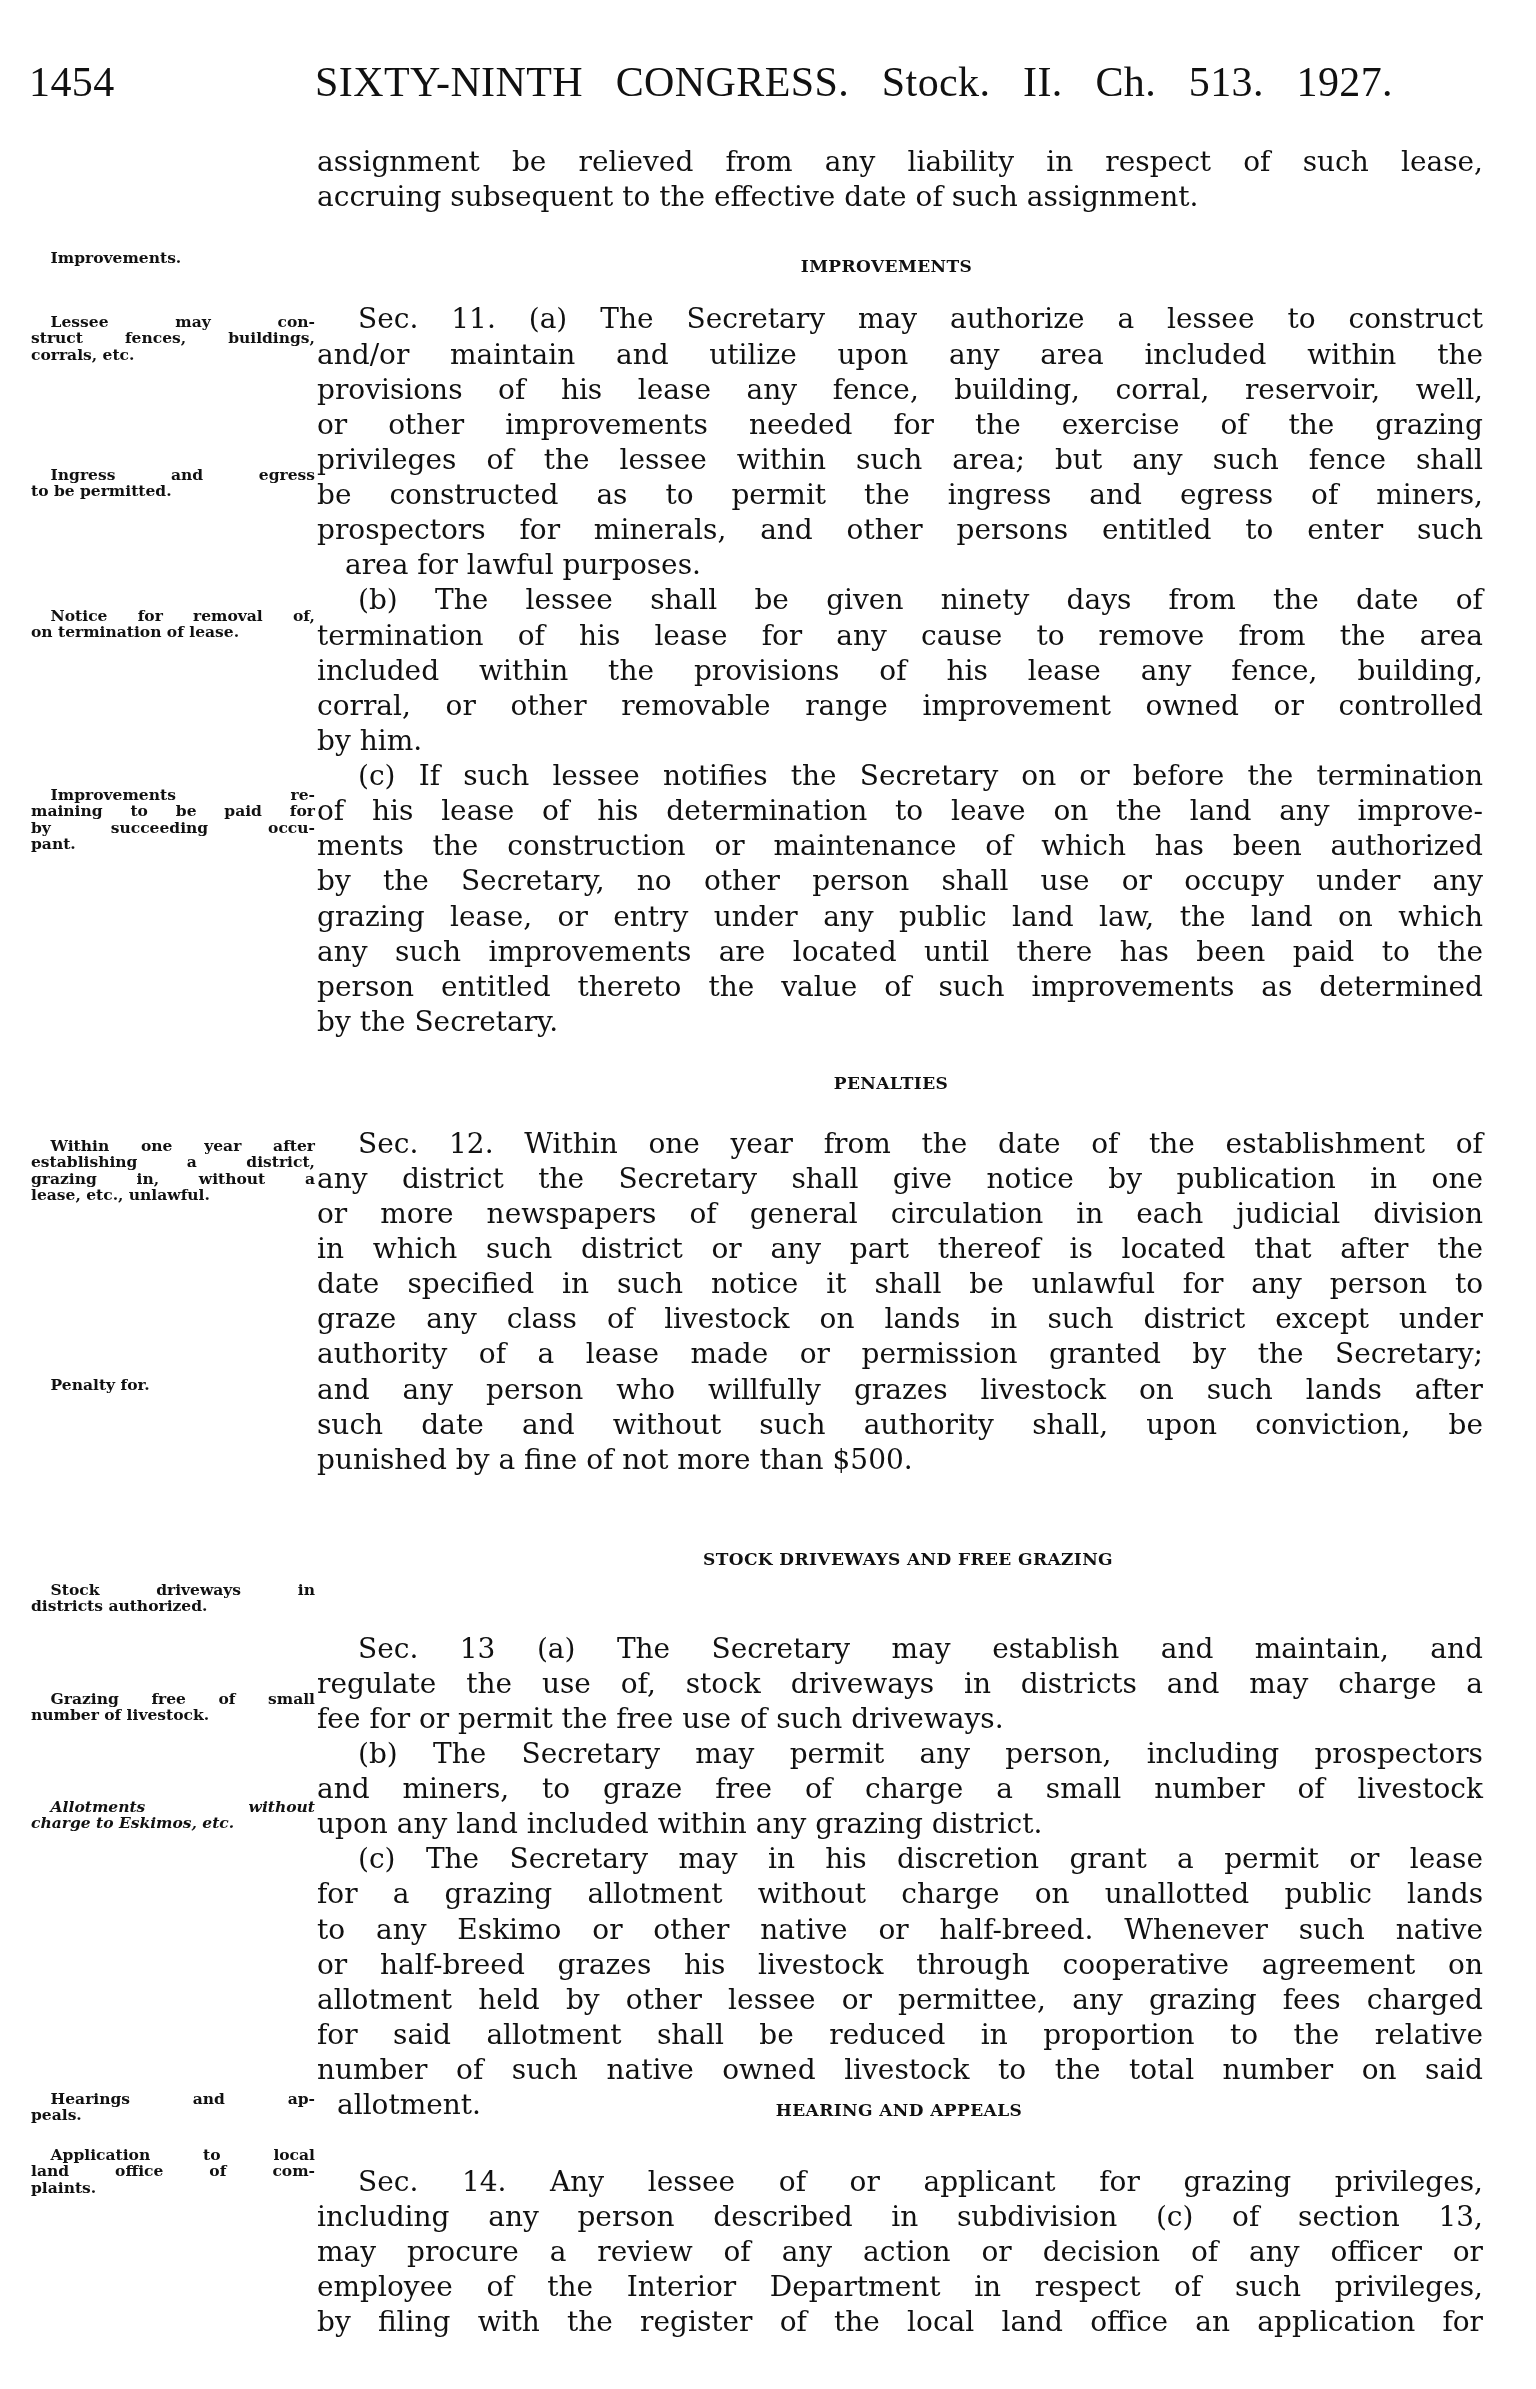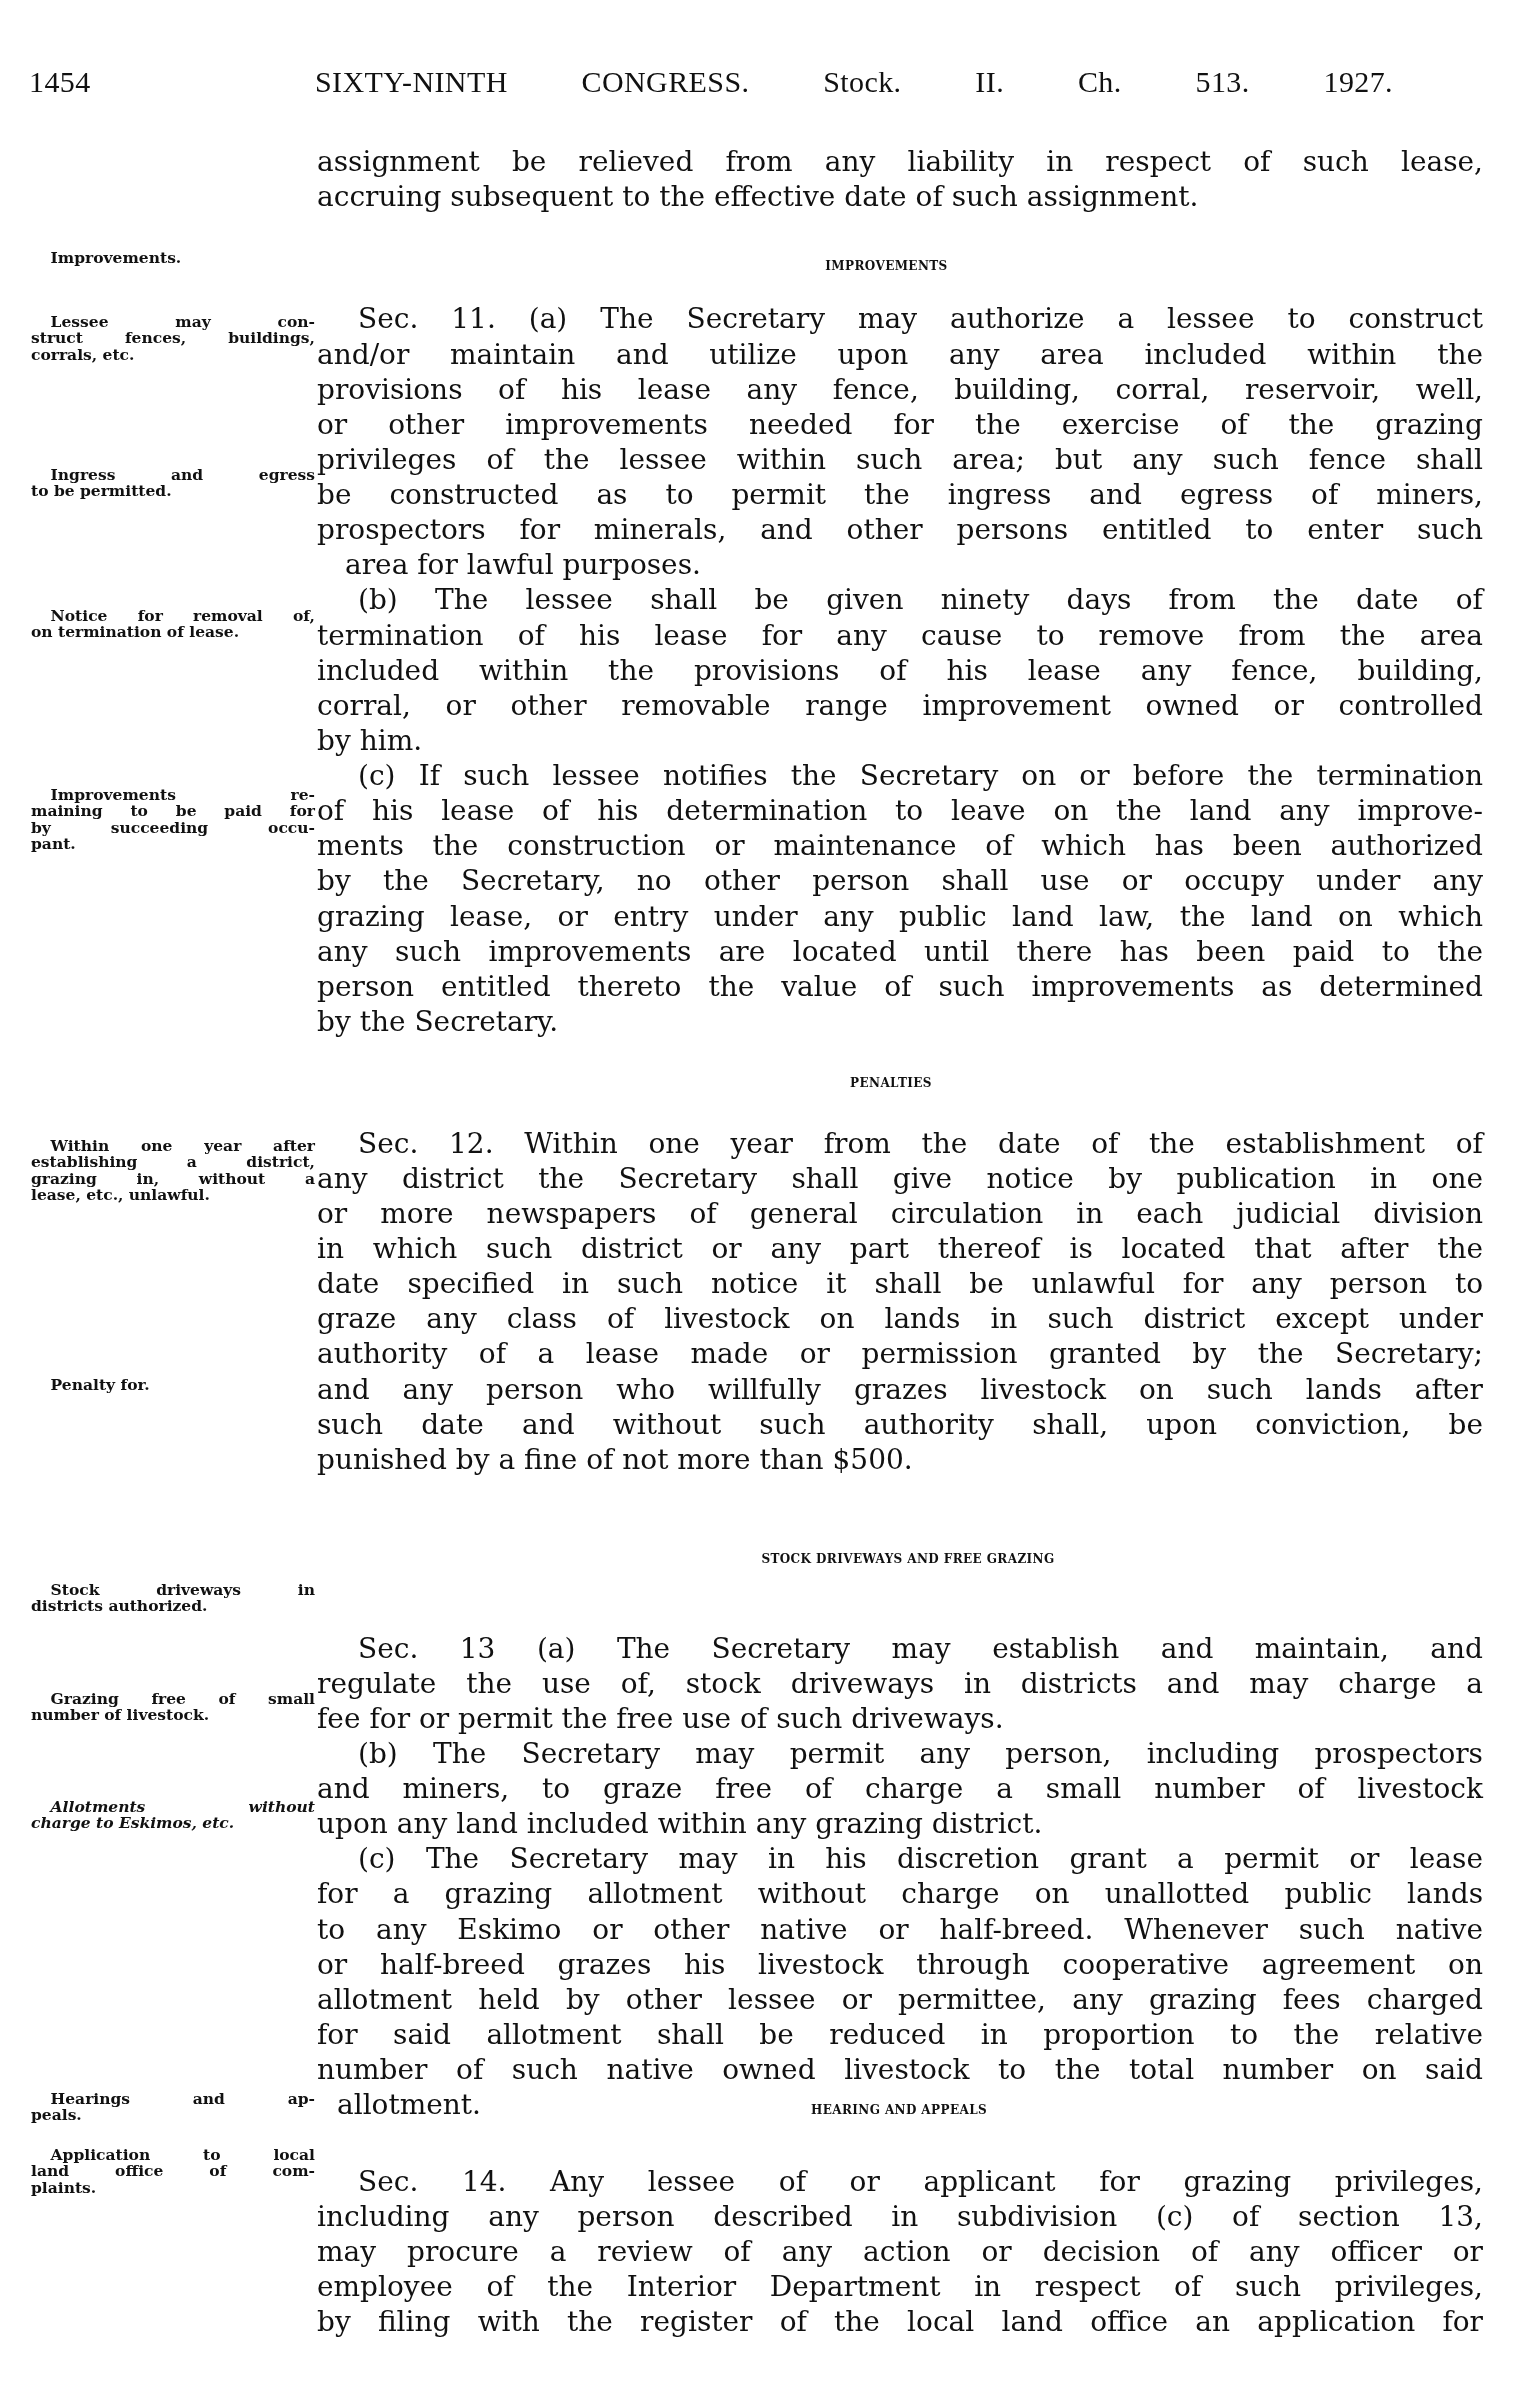--- a/index.html
+++ b/index.html
@@ -1,24 +1,24 @@
 <!DOCTYPE html>
 <html style="font-size:13px"><head>
 <meta charset="utf-8">
 <style>
   html, body { margin:0; padding:0; background:#ffffff; }
   body { width:1537px; height:2389px; position:relative; overflow:hidden; color:#111; font-family:"DejaVu Serif", "Liberation Serif", serif; }
   .abs { position:absolute; }
-  .runhead { top:59px; height:46px; font-family:"Liberation Serif", "DejaVu Serif", serif; font-size:30px; line-height:46px; letter-spacing:0.4px; white-space:nowrap; }
+  .runhead { top:59px; height:46px; font-family:"Liberation Serif", "DejaVu Serif", serif; font-size:42px; line-height:46px; letter-spacing:0.4px; white-space:nowrap; }
   .pagenum { left:29px; }
   .runtitle { left:315px; width:1078px; text-align:justify; text-align-last:justify; }
   .body-line { left:317px; width:1166px; font-family:"DejaVu Serif", serif; font-size:28px; line-height:35px; height:35px; white-space:nowrap; text-align:justify; text-align-last:justify; transform-origin:left top; letter-spacing:0px; }
   .body-line.last { text-align-last:left; }
   .body-line.indent { padding-left:41px; width:1125px; }
-  .heading { font-family:"DejaVu Serif", serif; font-weight:bold; font-size:12px; line-height:19.6px; letter-spacing:0.4px; white-space:nowrap; text-align:center; }
+  .heading { font-family:"DejaVu Serif", serif; font-weight:bold; font-size:17px; line-height:19.6px; letter-spacing:0.4px; white-space:nowrap; text-align:center; }
   .margin-note { left:31px; width:284px; font-family:"DejaVu Serif", serif; font-weight:bold; font-size:15.5px; line-height:16.3px; }
   .margin-note div { white-space:nowrap; text-align:justify; text-align-last:justify; }
   .margin-note div.last { text-align-last:left; }
   .margin-note div.first { padding-left:19.6px; }
 </style>
 </head>
 <body>
 
 <div class="abs runhead pagenum">1454</div>
 <div class="abs runhead runtitle">

